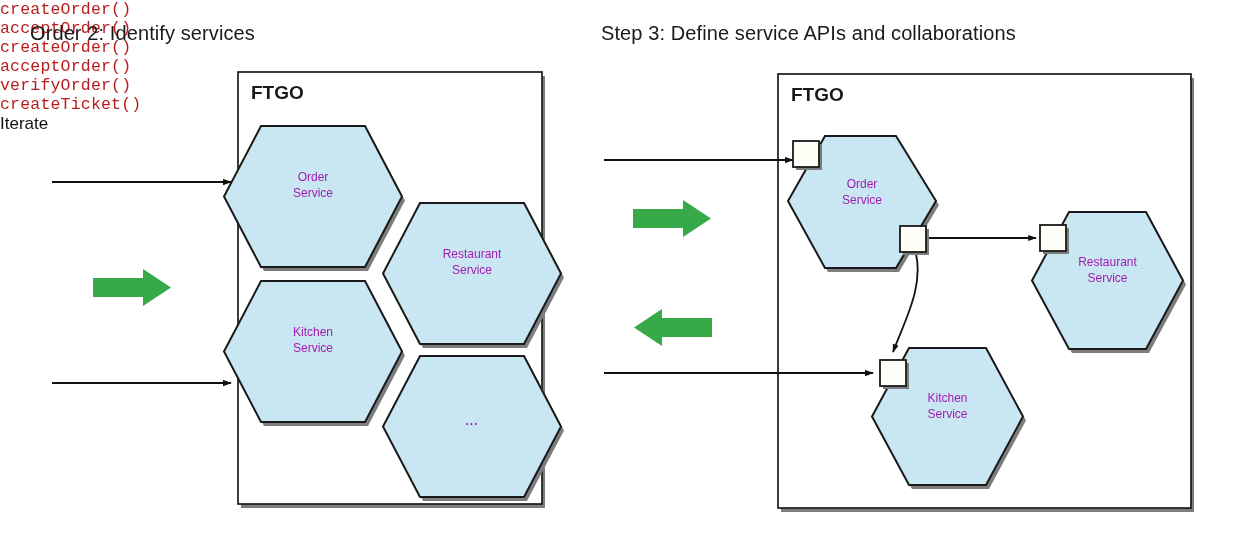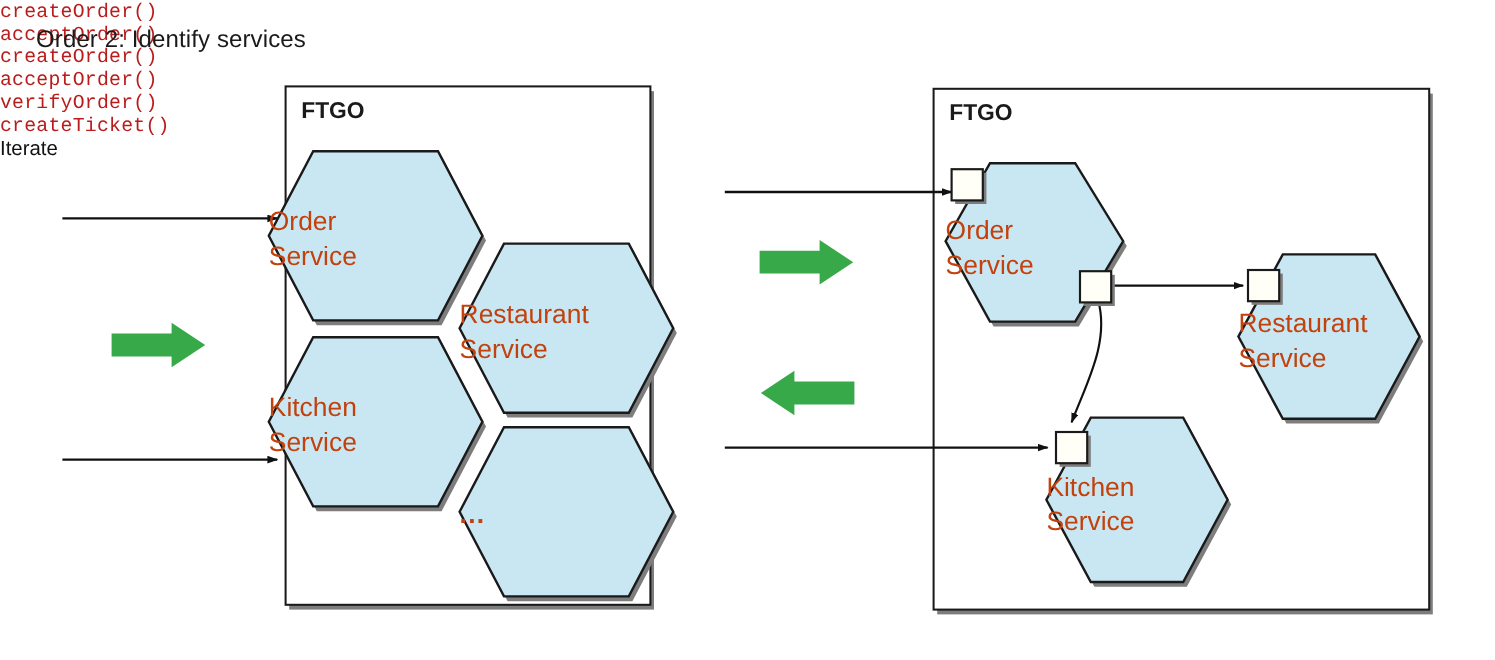--- a/index.html
+++ b/index.html
@@ -6,29 +6,30 @@
   body{width:1246px;height:550px;position:relative;overflow:hidden;
        font-family:"Liberation Sans", sans-serif;color:#000;}
   .panel{position:absolute;top:0;left:0;width:100%;height:100%;}
   .title{position:absolute;font-size:20px;font-weight:400;color:#1a1a1a;
          letter-spacing:0.1px;white-space:nowrap;}
   .mono{font-family:"Liberation Mono", monospace;font-size:16.5px;
         color:#b91c1c;white-space:nowrap;letter-spacing:0.2px;}
   .sans-lbl{font-size:17px;color:#111;white-space:nowrap;font-weight:400;}
   svg{position:absolute;top:0;left:0;overflow:visible;}
   .ftgo-label{font-size:19px;color:#1a1a1a;position:absolute;white-space:nowrap;font-weight:bold;}
-  .hexlabel{position:absolute;text-align:left;font-size:22px;line-height:1.32;
-            color:#c2410c;white-space:nowrap;pointer-events:none;}
+  .hexlabel{position:absolute;text-align:center;font-size:12px;line-height:1.32;
+            color:#a21caf;white-space:nowrap;pointer-events:none;}
 </style>
 </head>
 <body>
 
 <div class="panel">
 
   <div class="title" style="left:30px;top:22px;">Order 2: Identify services</div>
+  <div class="title" style="left:601px;top:22px;">Step 3: Define service APIs and collaborations</div>
 
   <svg width="1246" height="550" viewBox="0 0 1246 550">
     <defs>
       <marker id="arrowBlk" markerWidth="9" markerHeight="9" refX="8.2" refY="3.2" orient="auto" markerUnits="userSpaceOnUse">
         <path d="M0,0 L9,3.2 L0,6.4 z" fill="#111"></path>
       </marker>
       <marker id="arrowBlkSm" markerWidth="8.5" markerHeight="8.5" refX="7.8" refY="3" orient="auto" markerUnits="userSpaceOnUse">
         <path d="M0,0 L8.5,3 L0,6 z" fill="#111"></path>
       </marker>
     </defs>

